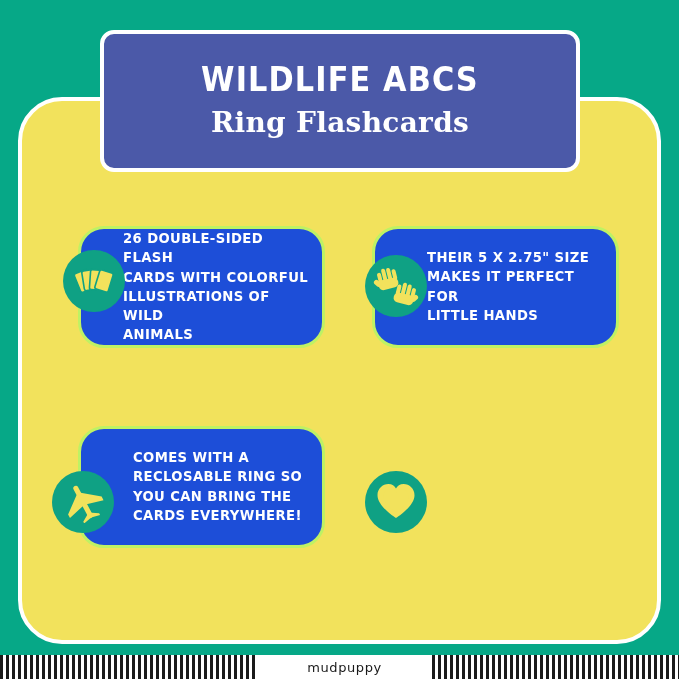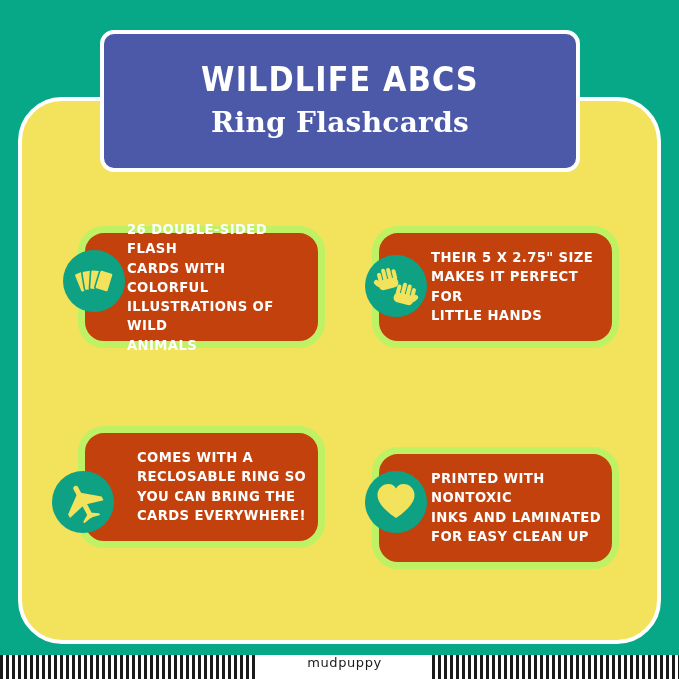--- a/index.html
+++ b/index.html
@@ -65,22 +65,22 @@
     font-size: 28px;
     line-height: 1.15;
     margin-top: 9px;
     text-align: right;
     letter-spacing: 0.3px;
   }
 
   
   .feature-card {
     position: absolute;
-    background: #c2410c;
-    border: 7px solid #bef264;
+    background: #1d4ed8;
+    border: 3px solid #bef264;
     border-radius: 26px;
     z-index: 4;
   }
   .card-tl { left: 78px;  top: 226px; width: 247px; height: 122px; }
   .card-tr { left: 372px; top: 226px; width: 247px; height: 122px; }
   .card-bl { left: 78px;  top: 426px; width: 247px; height: 122px; }
   .card-br { left: 372px; top: 447px; width: 247px; height: 122px; }
 
   .card-text {
     position: absolute;
@@ -133,21 +133,21 @@
     z-index: 8;
   }
   .logo-box {
     position: absolute;
     left: 258px;
     bottom: 0;
     width: 173px;
     height: 24px;
     background: #ffffff;
     display: flex;
-    align-items: flex-start;
+    align-items: center;
     justify-content: center;
     z-index: 9;
   }
   .logo-text {
     font-family: "DejaVu Sans", sans-serif;
     font-size: 13px;
     font-weight: 400;
     color: #1a1a1a;
     letter-spacing: 0.6px;
   }
@@ -220,25 +220,20 @@
   <div class="icon-badge badge-bl">
     <svg width="42" height="42" viewBox="0 0 42 42" aria-hidden="true">
       <g fill="#f2e25c" transform="rotate(-28 21 21)">
         <rect x="18.6" y="3" width="5" height="36" rx="2.5"></rect>
         <path d="M21 10 L40 25 L40 29 L21 24 L2 29 L2 25 Z"></path>
         <path d="M21 33 L30 38.5 L30 40.5 L21 38.5 L12 40.5 L12 38.5 Z"></path>
       </g>
     </svg>
   </div>
 
-  <div class="feature-card card-br">
-    <div class="card-text wide">PRINTED WITH NONTOXIC
-INKS AND LAMINATED
-FOR EASY CLEAN UP</div>
-  </div>
   <div class="icon-badge badge-br">
     <svg width="44" height="44" viewBox="0 0 44 44" aria-hidden="true">
       <path d="M22 38 C22 38 3.5 26.5 3.5 15.2 C3.5 8.7 8.6 4 14.4 4 C18.1 4 20.7 6.1 22 8.4 C23.3 6.1 25.9 4 29.6 4 C35.4 4 40.5 8.7 40.5 15.2 C40.5 26.5 22 38 22 38 Z" fill="#f2e25c" stroke="#0fa184" stroke-width="0"></path>
       <path d="M22 32.2 C22 32.2 9.4 24 9.4 16.1 C9.4 11.9 12.6 9 16.3 9 C18.9 9 21 10.6 22 12.4 C23 10.6 25.1 9 27.7 9 C31.4 9 34.6 11.9 34.6 16.1 C34.6 24 22 32.2 22 32.2 Z" fill="#f2e25c"></path>
       <path d="M22 38 C22 38 3.5 26.5 3.5 15.2 C3.5 8.7 8.6 4 14.4 4 C18.1 4 20.7 6.1 22 8.4 C23.3 6.1 25.9 4 29.6 4 C35.4 4 40.5 8.7 40.5 15.2 C40.5 26.5 22 38 22 38 Z
                M22 32.2 C22 32.2 9.4 24 9.4 16.1 C9.4 11.9 12.6 9 16.3 9 C18.9 9 21 10.6 22 12.4 C23 10.6 25.1 9 27.7 9 C31.4 9 34.6 11.9 34.6 16.1 C34.6 24 22 32.2 22 32.2 Z" fill="#0fa184" fill-rule="evenodd" opacity="0"></path>
     </svg>
   </div>
 
   <div class="barcode-strip"></div>

